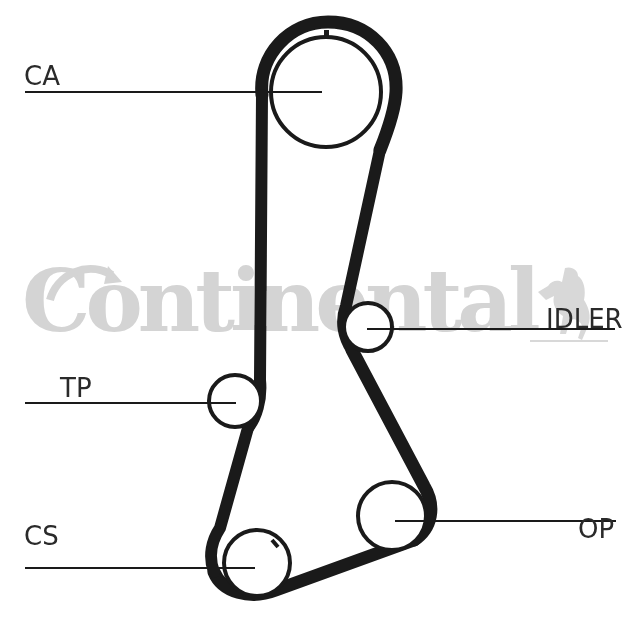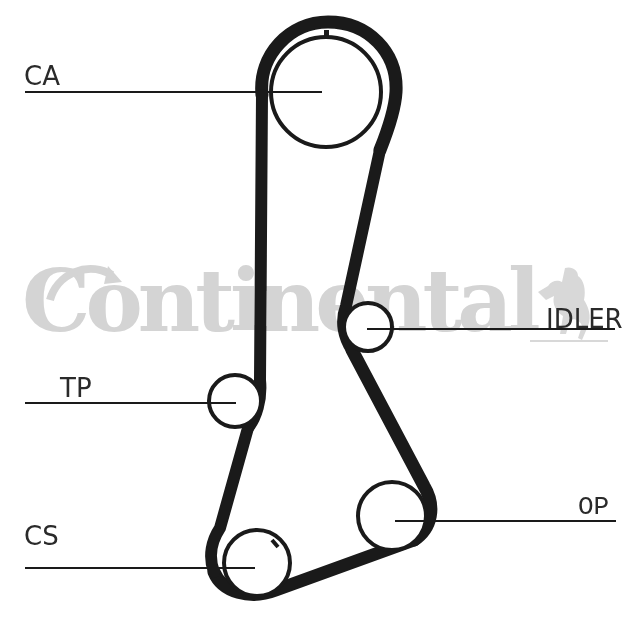--- a/index.html
+++ b/index.html
@@ -69,15 +69,15 @@
       <line x1="367" y1="329" x2="615" y2="329"></line>
       <line x1="25" y1="403" x2="236" y2="403"></line>
       <line x1="395" y1="521" x2="616" y2="521"></line>
       <line x1="25" y1="568" x2="255" y2="568"></line>
     </g>
   </svg>
 
   <div class="label" style="left:24px; top:63px;">CA</div>
   <div class="label" style="left:546px; top:306px;">IDLER</div>
   <div class="label" style="left:24px; top:375px;margin-left:36px;">TP</div>
-  <div class="label" style="left:578px; top:494px;font-family:Liberation Mono, monospace;">OP</div>
+  <div class="label" style="left:578px; top:516px;">OP</div>
   <div class="label" style="left:24px; top:523px;">CS</div>
 </div>
 
 </body></html>

